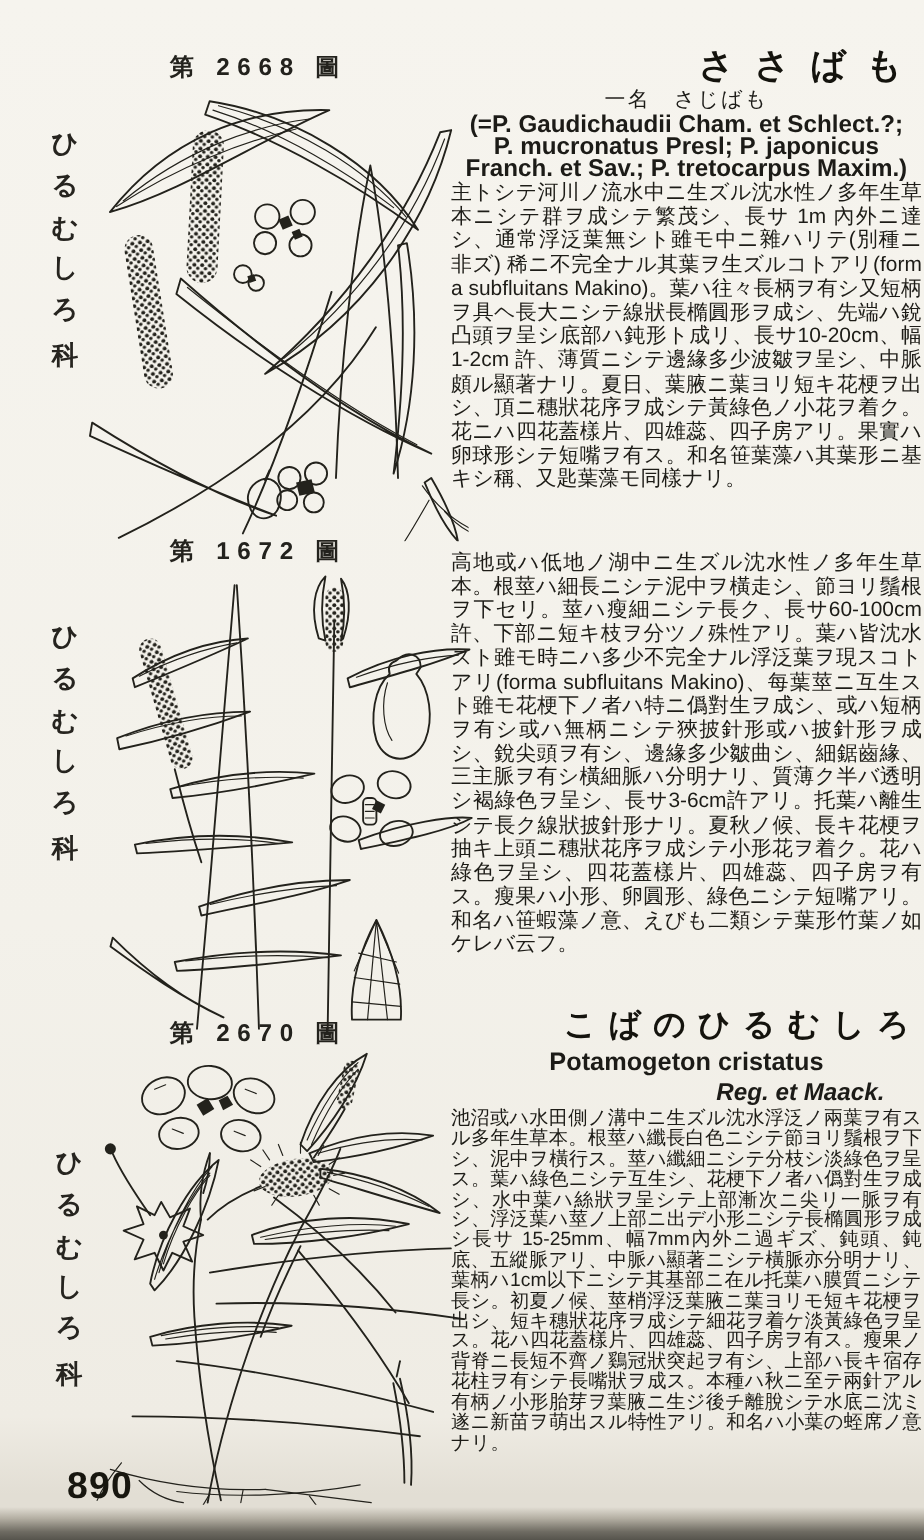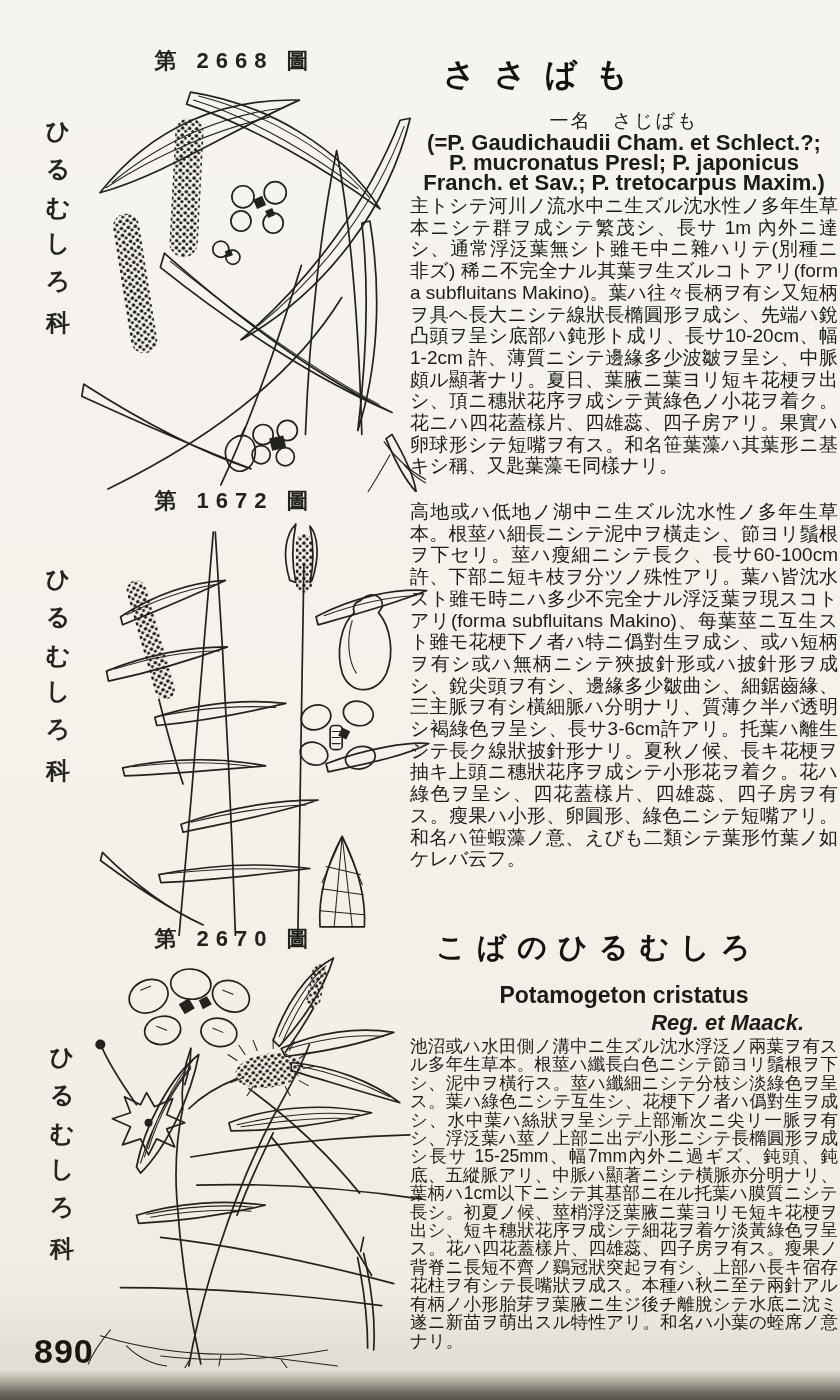--- a/index.html
+++ b/index.html
@@ -23,32 +23,32 @@
     writing-mode:vertical-rl;text-orientation:upright;
     font-size:24px;font-weight:600;letter-spacing:10px;color:#26241f;
   }
   .fam1{left:42px;top:104px;} .fam2{left:42px;top:552px;} .fam3{left:46px;top:1030px;}
   .illus{position:absolute;}
   .il1{left:70px;top:84px;} .il2{left:62px;top:520px;} .il3{left:40px;top:956px;}
   .ln{fill:none;stroke:#23221c;stroke-width:1.7;stroke-linecap:round;stroke-linejoin:round;}
   .lv{fill:none;stroke:#23221c;stroke-width:1.05;stroke-linecap:round;}
   .bk{fill:#23221c;stroke:none;}
   .page-number{
-    position:absolute;left:34px;top:1332px;
+    position:absolute;left:61px;top:1332px;
     font-size:34px;font-weight:700;letter-spacing:1px;color:#17160f;
   }
   .scan-edge{
     position:absolute;left:0;bottom:0;width:840px;height:30px;
     background:linear-gradient(180deg,rgba(150,146,136,0) 0%,#b3aea2 35%,#6e6b62 75%,#56544d 100%);
   }
   
   .entry{position:absolute;left:410px;width:428px;}
   .e1{top:40px;} .e2{top:500px;} .e3{top:914px;}
   .entry-title{
-    margin:15px;text-align:left;font-weight:700;color:#14130d;
+    margin:0;text-align:right;font-weight:700;color:#14130d;
   }
   .e1 .entry-title{font-size:32px;line-height:38px;letter-spacing:18px;text-indent:18px;}
   .e2 .entry-title{font-size:29px;line-height:34px;letter-spacing:7px;text-indent:7px;}
   .e3 .entry-title{font-size:29px;line-height:36px;letter-spacing:11px;text-indent:11px;}
   .alias{font-size:19px;line-height:25px;text-align:center;letter-spacing:2px;}
   .latin{font-size:23px;line-height:30px;text-align:center;font-weight:600;}
   .latin i{font-weight:600;}
   .latin-author-line{font-size:22px;line-height:25px;text-align:right;padding-right:34px;font-style:italic;font-weight:600;}
   .syn{font-size:22px;line-height:20px;text-align:center;white-space:pre-line;font-weight:600;}
   .body-text{

